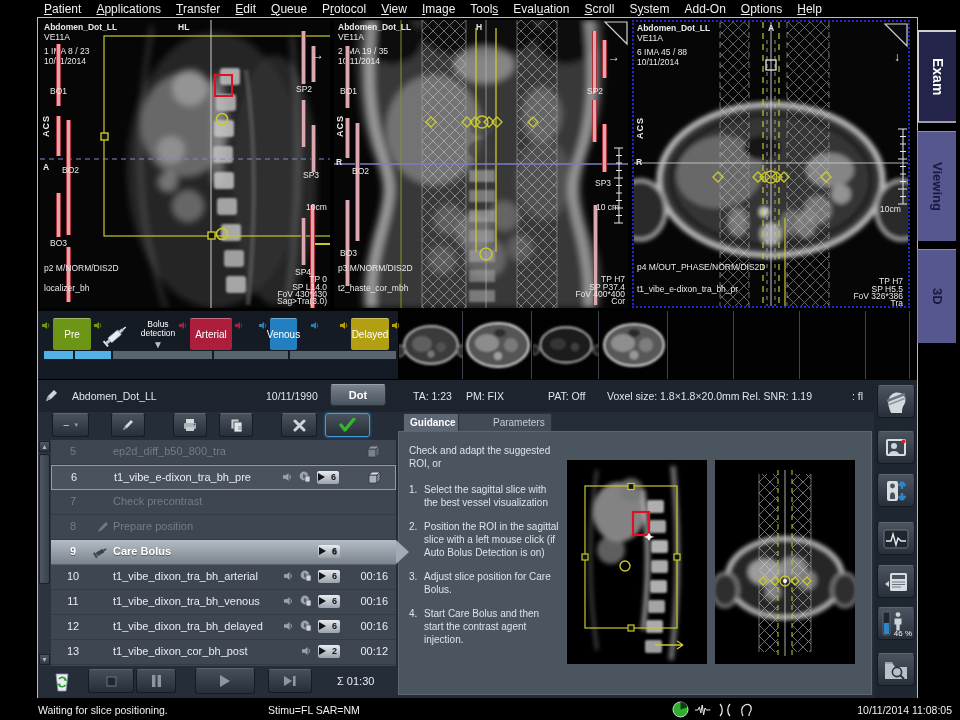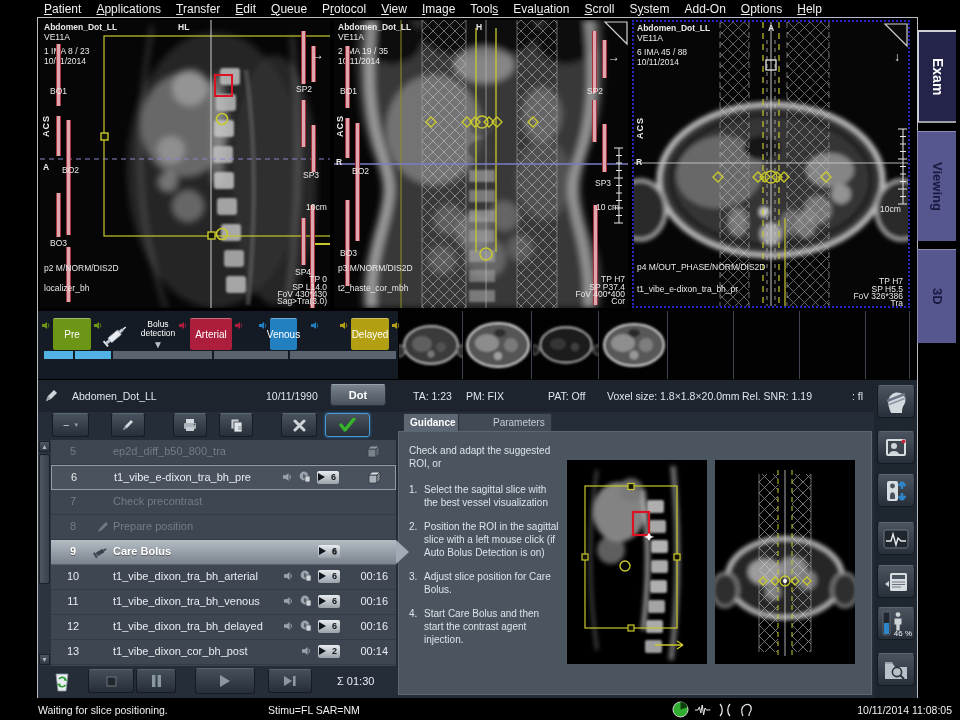--- a/index.html
+++ b/index.html
@@ -798,21 +798,21 @@
         <span class="qlabel">t1_vibe_dixon_cor_bh_post</span>
         <span class="qicons">
           <span><svg width="10" height="10" viewBox="0 0 10 10">
               <g fill="#9aa3ac" stroke="#9aa3ac">
                 <path stroke="none" d="M0 3.2 L2.8 3.2 L5.5 1 L5.5 9 L2.8 6.8 L0 6.8 Z"></path>
                 <path d="M6.6 2.8 Q8.4 5 6.6 7.2" fill="none" stroke-width="1"></path>
               </g>
             </svg></span>
           <span class="qbadge">2</span>
         </span>
-        <span class="qtime">00:14</span>
+        <span class="qtime">00:12</span>
       </div>
     </div>
 
   <div id="transport">
     <svg class="abs" style="left:14px; top:3px;" width="20" height="23" viewBox="0 0 20 23">
       <path d="M4 4 L6 21 L14 21 L16 4 Z" fill="#e8ecf0" stroke="#8a949e" stroke-width="0.8"></path>
       <path d="M7 9 a4 4 0 0 1 7 1 l-2 -0.4 M13.5 15 a4 4 0 0 1 -7 -0.6 l2 0.2" stroke="#2f9e3a" stroke-width="1.6" fill="none"></path>
     </svg>
     <div class="tbtn" style="left:50px; width:46px;">
       <svg width="11" height="11" viewBox="0 0 11 11">

